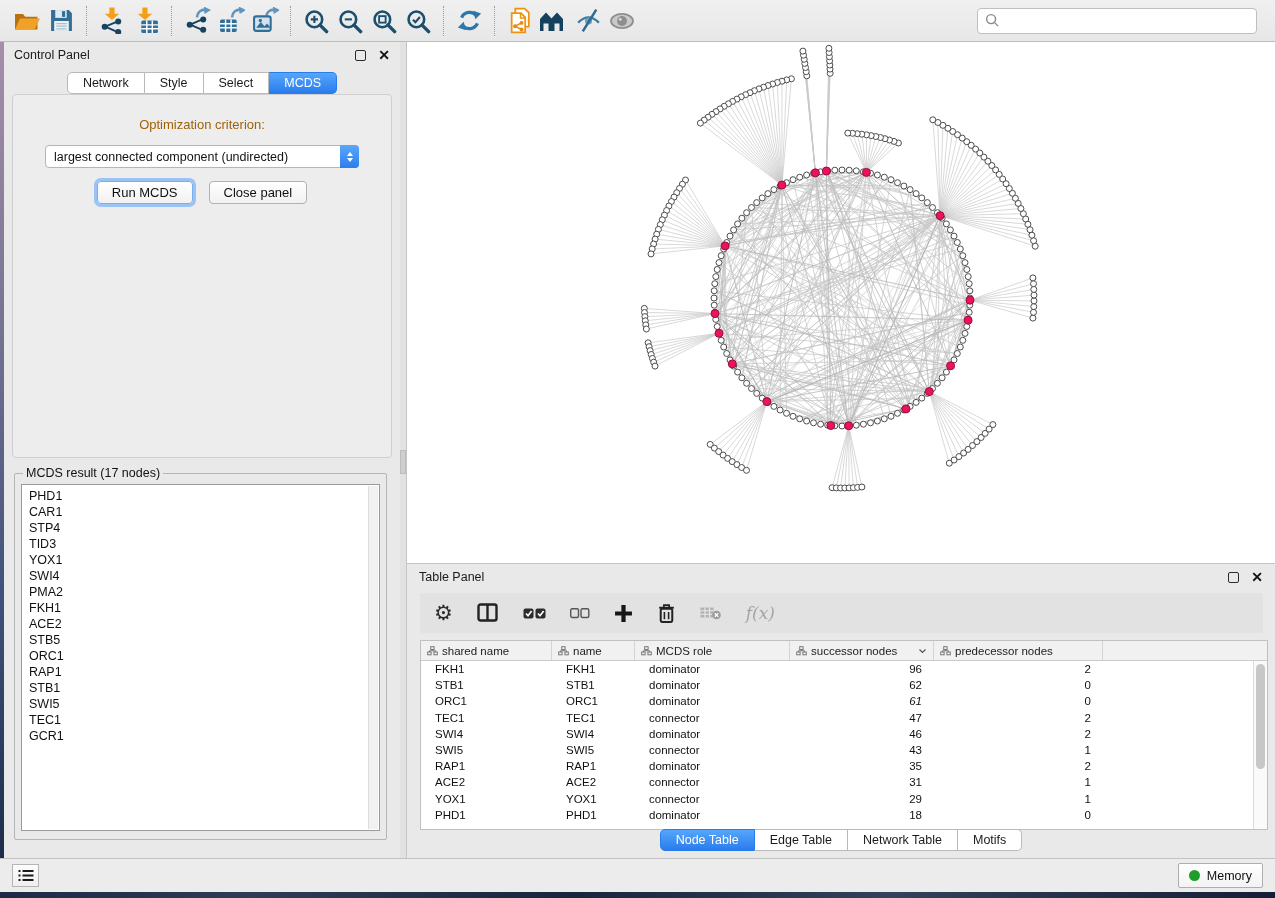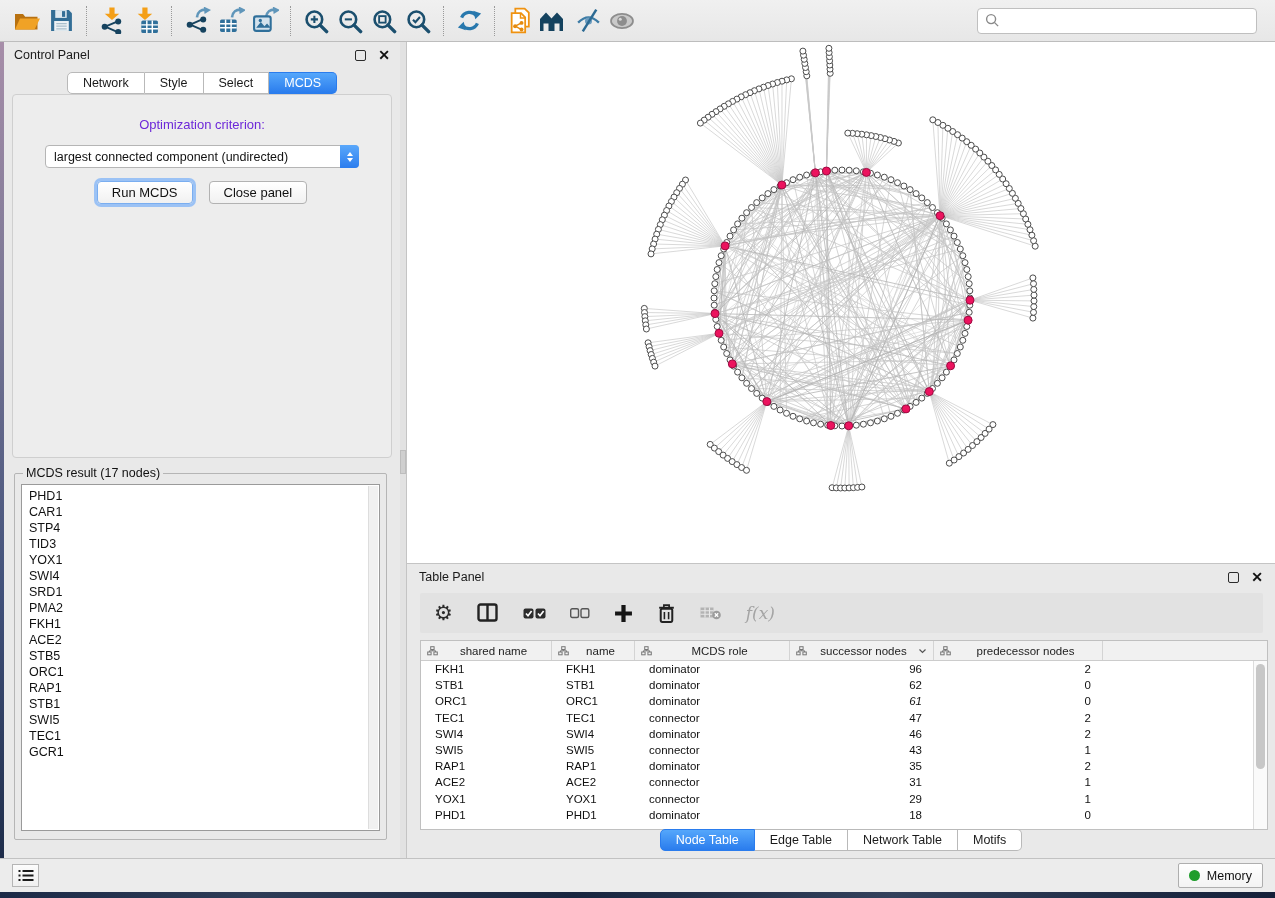--- a/index.html
+++ b/index.html
@@ -33,21 +33,21 @@
   .close-ico { font-size:14px; font-weight:bold; color:#111; line-height:1; }
 
   .tabbar { position:absolute; left:0; right:0; top:30px; display:flex; justify-content:center; }
   .seg { font-size:12.5px; padding:3px 15px; background:#fff; border:1px solid #b9b9b9; border-left:none; color:#1a1a1a; cursor:default; }
   .seg:first-child { border-left:1px solid #b9b9b9; border-radius:5px 0 0 5px; }
   .seg:last-child { border-radius:0 5px 5px 0; }
   .seg.sel { background:linear-gradient(#55a7fb,#2a7ced); color:#fff; border-color:#2a7ced; }
 
   .tab-content { position:absolute; left:8px; right:8px; top:52px; height:364px;
     background:#ededed; border:1px solid #cfcfcf; border-radius:4px; }
-  .opt-label { text-align:center; font-size:13px; color:#6d28d9; margin-top:22px; }
+  .opt-label { text-align:center; font-size:13px; color:#a16207; margin-top:22px; }
   .combo { width:314px; height:23px; margin:13px auto 0; background:#fff; border:1px solid #b5b5b5;
     border-radius:4px; display:flex; align-items:center; position:relative; }
   .combo-text { flex:1; font-size:12.5px; padding-left:8px; color:#111; white-space:nowrap; }
   .combo-btn { width:19px; height:23px; margin:-1px -1px -1px 0; border-radius:0 4px 4px 0;
     background:linear-gradient(#5aa8fb,#2c7dee); display:flex; flex-direction:column; align-items:center; justify-content:center; gap:2px; }
   .arr-up { width:0; height:0; border-left:3.5px solid transparent; border-right:3.5px solid transparent; border-bottom:4.5px solid #fff; }
   .arr-dn { width:0; height:0; border-left:3.5px solid transparent; border-right:3.5px solid transparent; border-top:4.5px solid #fff; }
   .btn-row { display:flex; justify-content:center; gap:16px; margin-top:13px; }
   .pbtn { font-size:13px; padding:3px 14px; background:linear-gradient(#ffffff,#f1f1f1);
     border:1px solid #b2b2b2; border-radius:4px; color:#111; cursor:default; }
@@ -83,21 +83,21 @@
   .tp-toolbar { margin:3px 12px 0 13px; height:40px; background:#e2e2e2; border-radius:2px;
     display:flex; align-items:center; gap:24px; padding:0 14px; }
   .ticon { display:flex; align-items:center; justify-content:center; cursor:default; }
   .gear-glyph { font-family:"DejaVu Sans", sans-serif; font-size:21px; color:#2c2c2c; line-height:1; }
   .fx-glyph { font-family:"DejaVu Serif", serif; font-style:italic; font-size:17px; color:#a4a4a4; }
 
   .datatable { position:absolute; left:13px; right:7px; top:76px; height:190px; background:#fff; border:1px solid #c0c0c0; }
   .thead { display:flex; height:20px; background:#f1f1f1; border-bottom:1px solid #cccccc; }
   .th { display:flex; align-items:center; font-size:11.5px; color:#222; border-right:1px solid #d4d4d4; position:relative; padding:0 6px; }
   .th .hico { margin-right:4px; flex:0 0 auto; }
-  .th .hlabel { flex:1; text-align:center; }
+  .th .hlabel { flex:1; text-align:left; }
   .th .sortv { margin-left:2px; flex:0 0 auto; }
   .tbody { position:absolute; left:0; right:14px; top:20px; bottom:0; overflow:hidden; }
   .tr { display:flex; height:16.2px; align-items:center; }
   .td { font-size:11.5px; color:#111; padding:0 12px 0 14px; white-space:nowrap; }
   .td.num { text-align:right; padding-right:12px; }
   .tscroll { position:absolute; right:0; top:20px; bottom:0; width:14px; background:#fafafa; border-left:1px solid #dcdcdc; }
   .tthumb { position:absolute; left:2px; right:2px; top:3px; height:105px; background:#c7c7c7; border-radius:5px; }
 
   .tp-tabs { position:absolute; left:0; right:0; bottom:7px; display:flex; justify-content:center; }
 
@@ -296,21 +296,20 @@
     <fieldset class="result">
       <legend>MCDS result (17 nodes)</legend>
       <div class="listbox">
         <div class="items">
             <div class="li">PHD1</div>
             <div class="li">CAR1</div>
             <div class="li">STP4</div>
             <div class="li">TID3</div>
             <div class="li">YOX1</div>
             <div class="li">SWI4</div>
-            <div class="li">SRD1</div>
             <div class="li">PMA2</div>
             <div class="li">FKH1</div>
             <div class="li">ACE2</div>
             <div class="li">STB5</div>
             <div class="li">ORC1</div>
             <div class="li">RAP1</div>
             <div class="li">STB1</div>
             <div class="li">SWI5</div>
             <div class="li">TEC1</div>
             <div class="li">GCR1</div>

